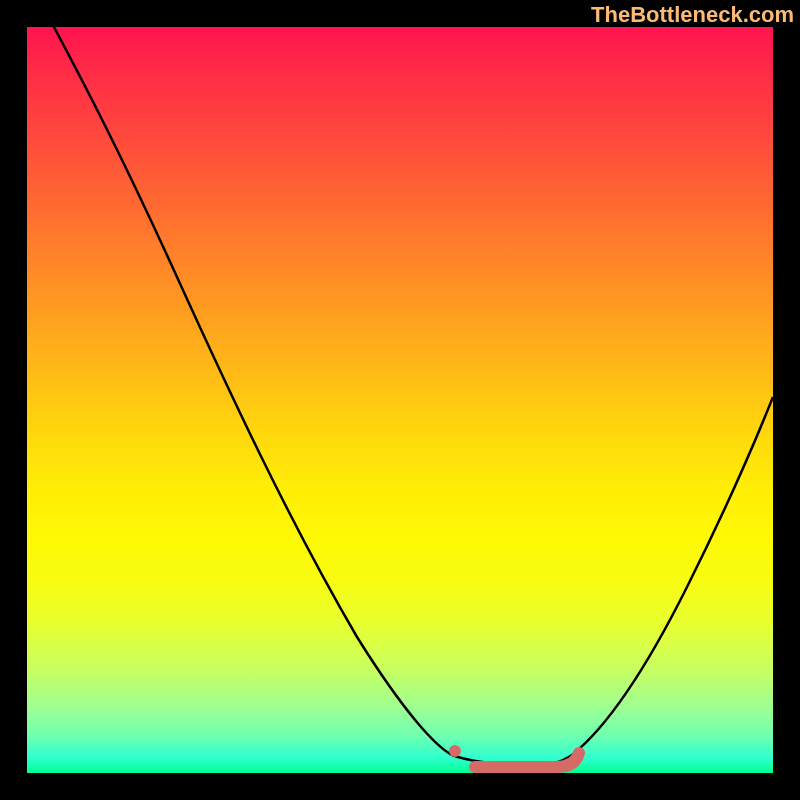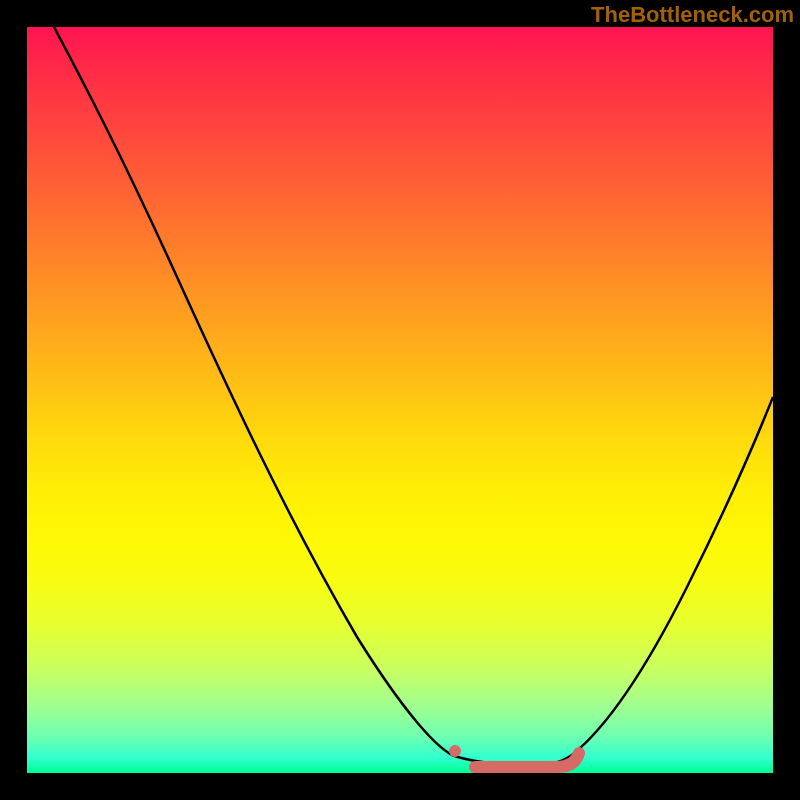--- a/index.html
+++ b/index.html
@@ -8,21 +8,21 @@
     background: #000;
     width: 800px;
     height: 800px;
     position: relative;
     font-family: Arial, sans-serif;
   }
   .watermark {
     position: absolute;
     top: 2px;
     right: 6px;
-    color: #a16207;
+    color: #fdba74;
     font-size: 22px;
     font-weight: bold;
     z-index: 10;
   }
   .plot-area {
     position: absolute;
     left: 27px;
     top: 27px;
     width: 746px;
     height: 746px;

